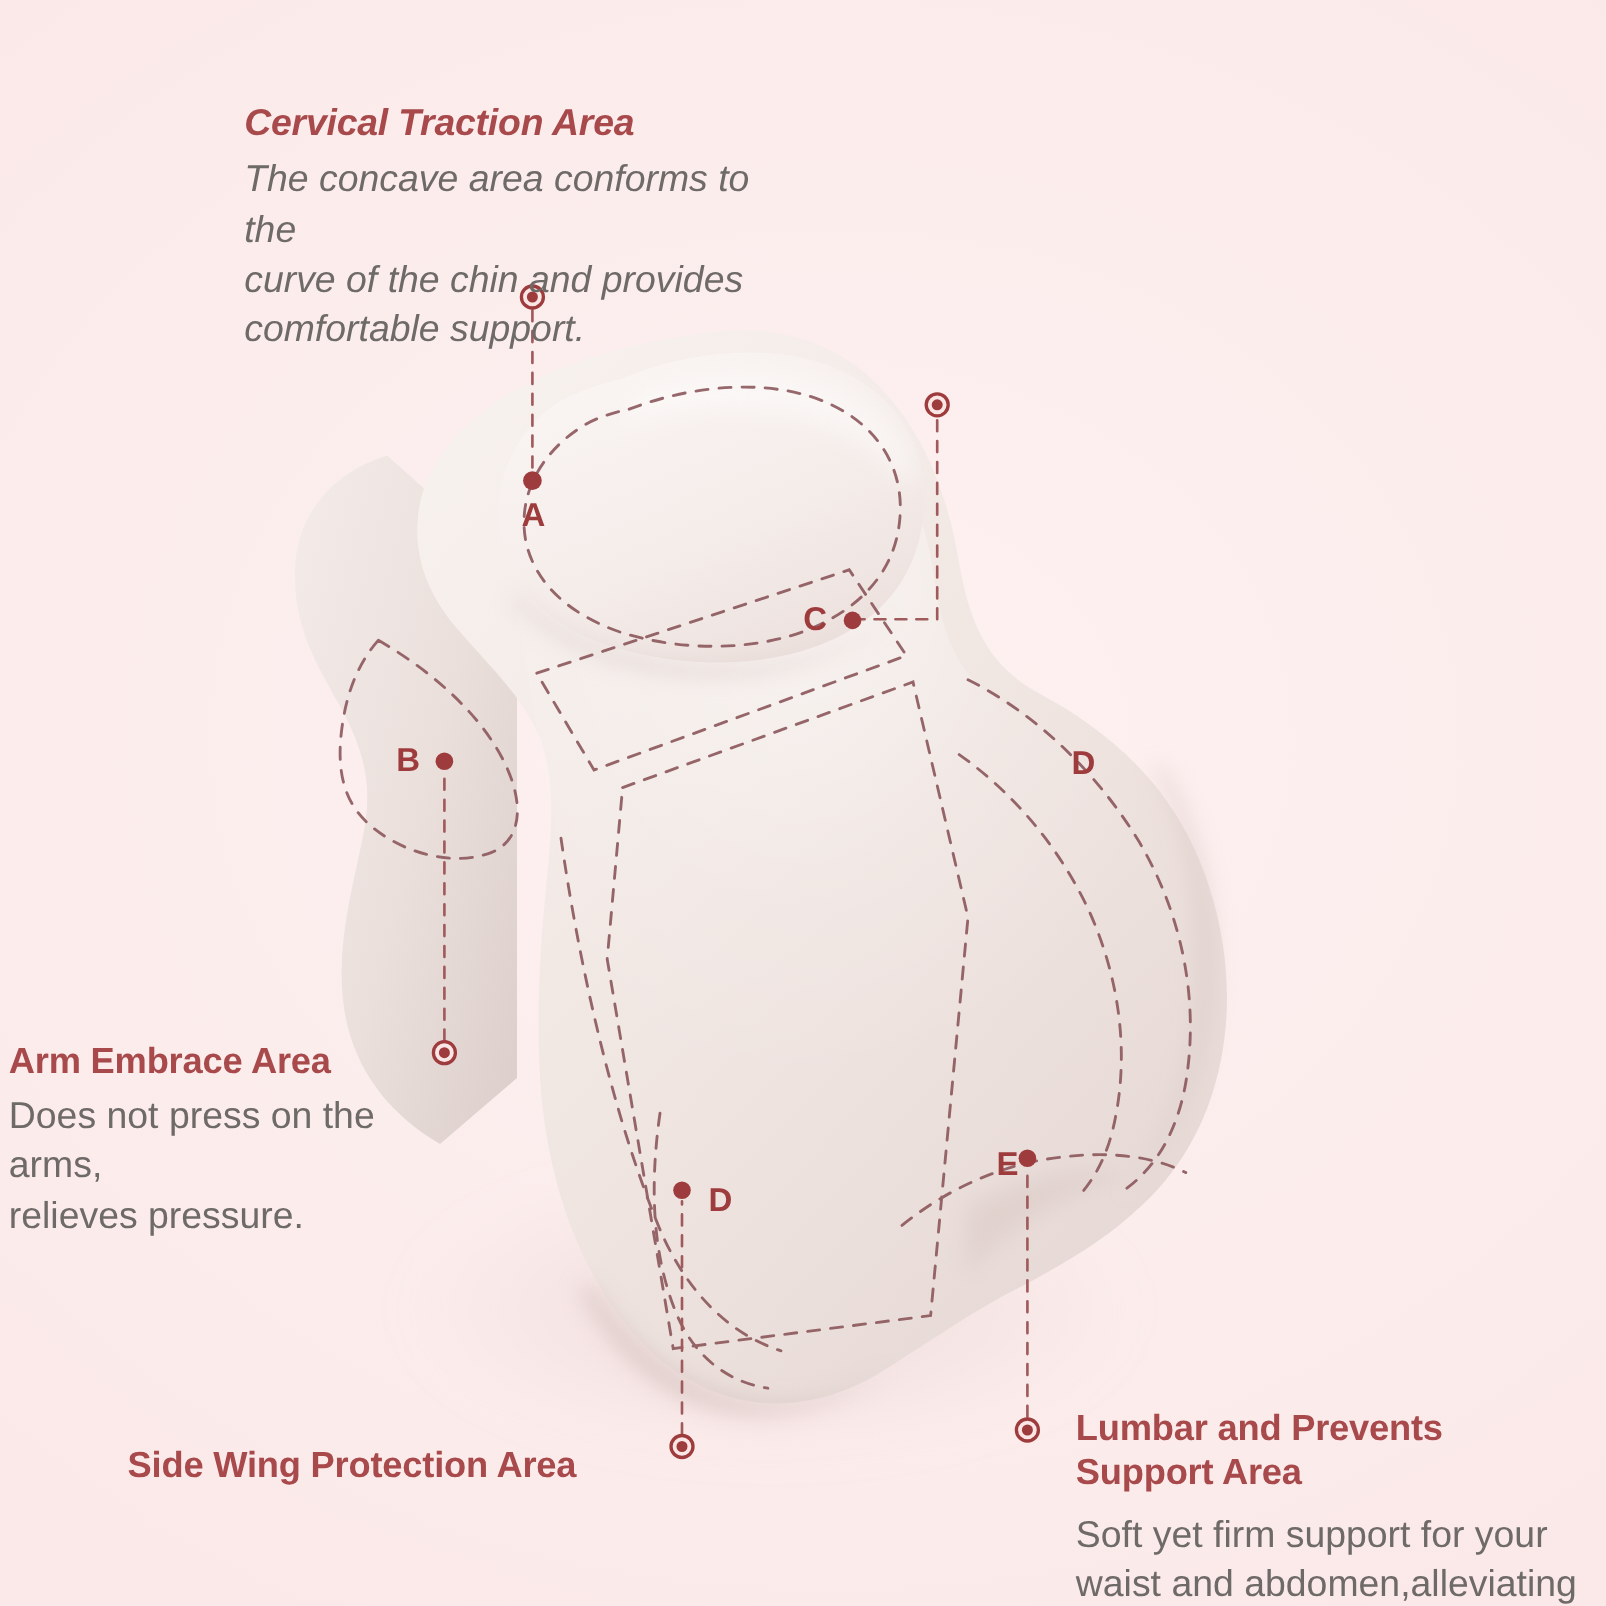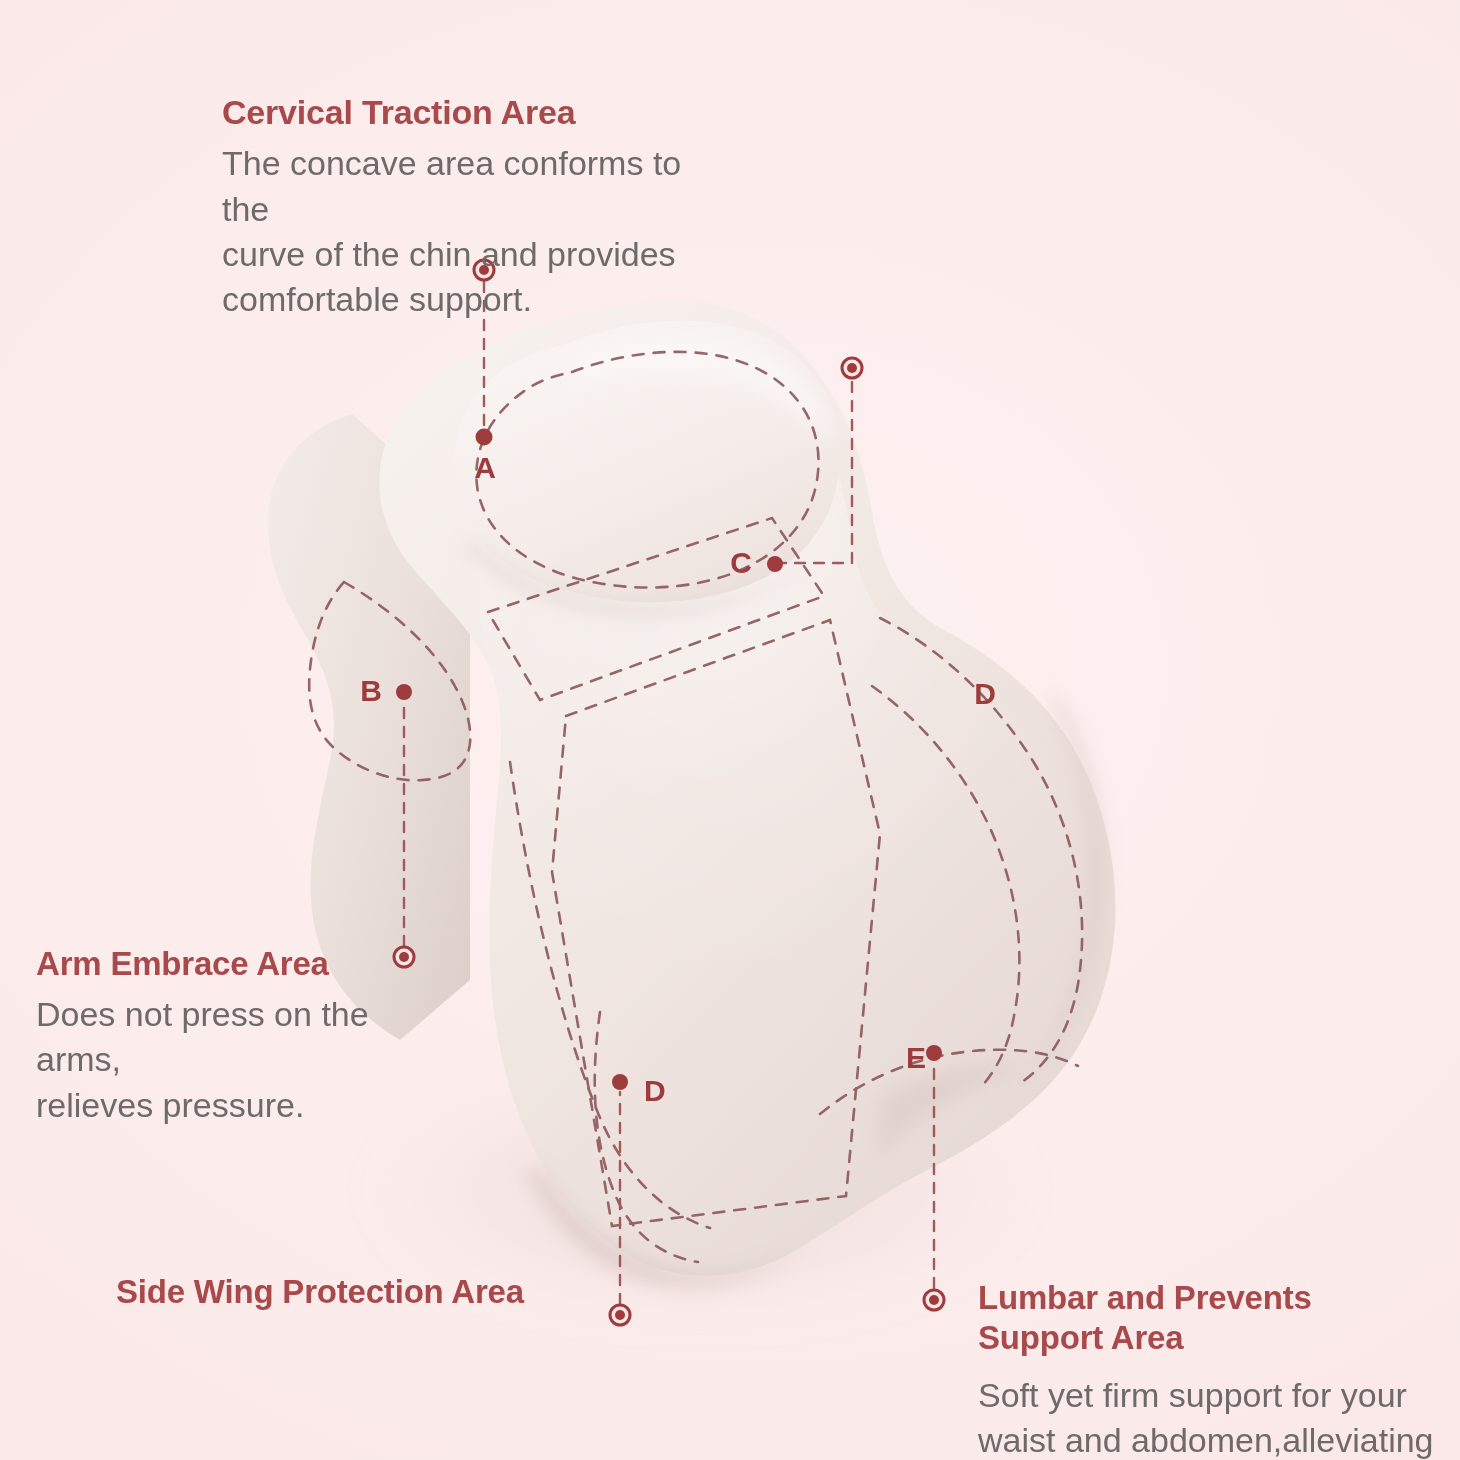--- a/index.html
+++ b/index.html
@@ -38,25 +38,25 @@
     margin: 0 0 8px 0;
     white-space: pre-line;
   }
   .callout .desc {
     color: #6e6a68;
     font-size: 34px;
     line-height: 1.33;
     margin: 0;
     white-space: pre-line;
   }
-  #c-cervical { left: 222px; top: 92px; width: 470px; }
+  #c-cervical { left: 222px; top: 92px; width: 470px; font-style: italic; }
   #c-cervical .title { font-size: 34px; }
   #c-pressure { left: 878px; top: 346px; width: 520px; }
-  #c-arm      { left: 36px;  top: 944px; width: 400px; }
-  #c-side     { left: 116px; top: 1272px; width: 500px; }
+  #c-arm      { left: 8px;  top: 944px; width: 400px; }
+  #c-side     { left: 116px; top: 1312px; width: 500px; }
   #c-side .desc { margin-left: 12px; }
   #c-lumbar   { left: 978px; top: 1278px; width: 460px; }
   #c-lumbar .desc { margin-top: 14px; }
 </style>
 </head>
 <body>
 
 <div id="stage">
 
   <svg id="artboard" viewBox="0 0 1460 1460">

